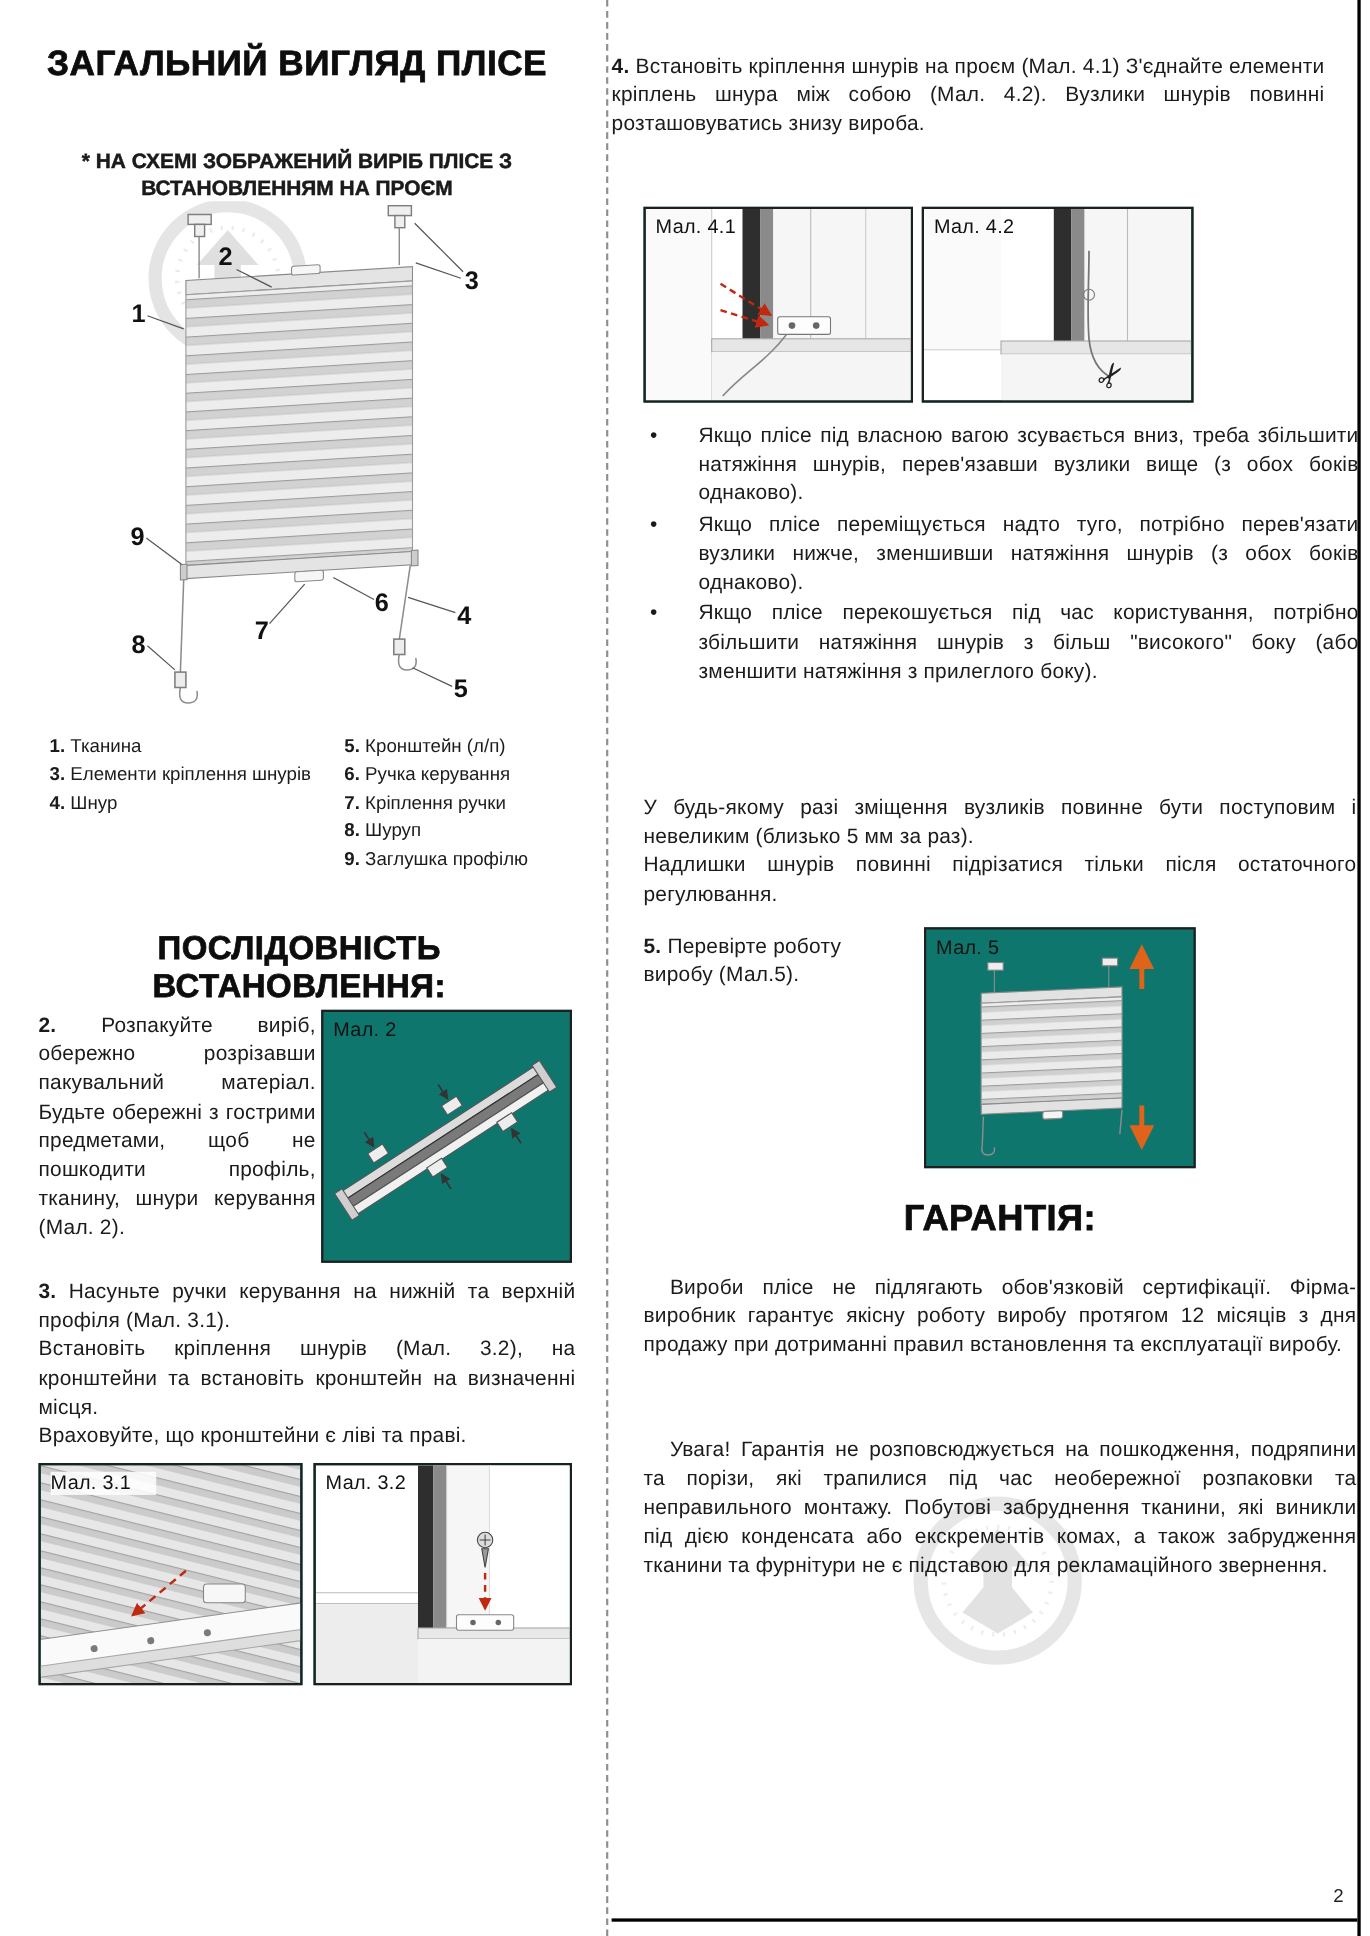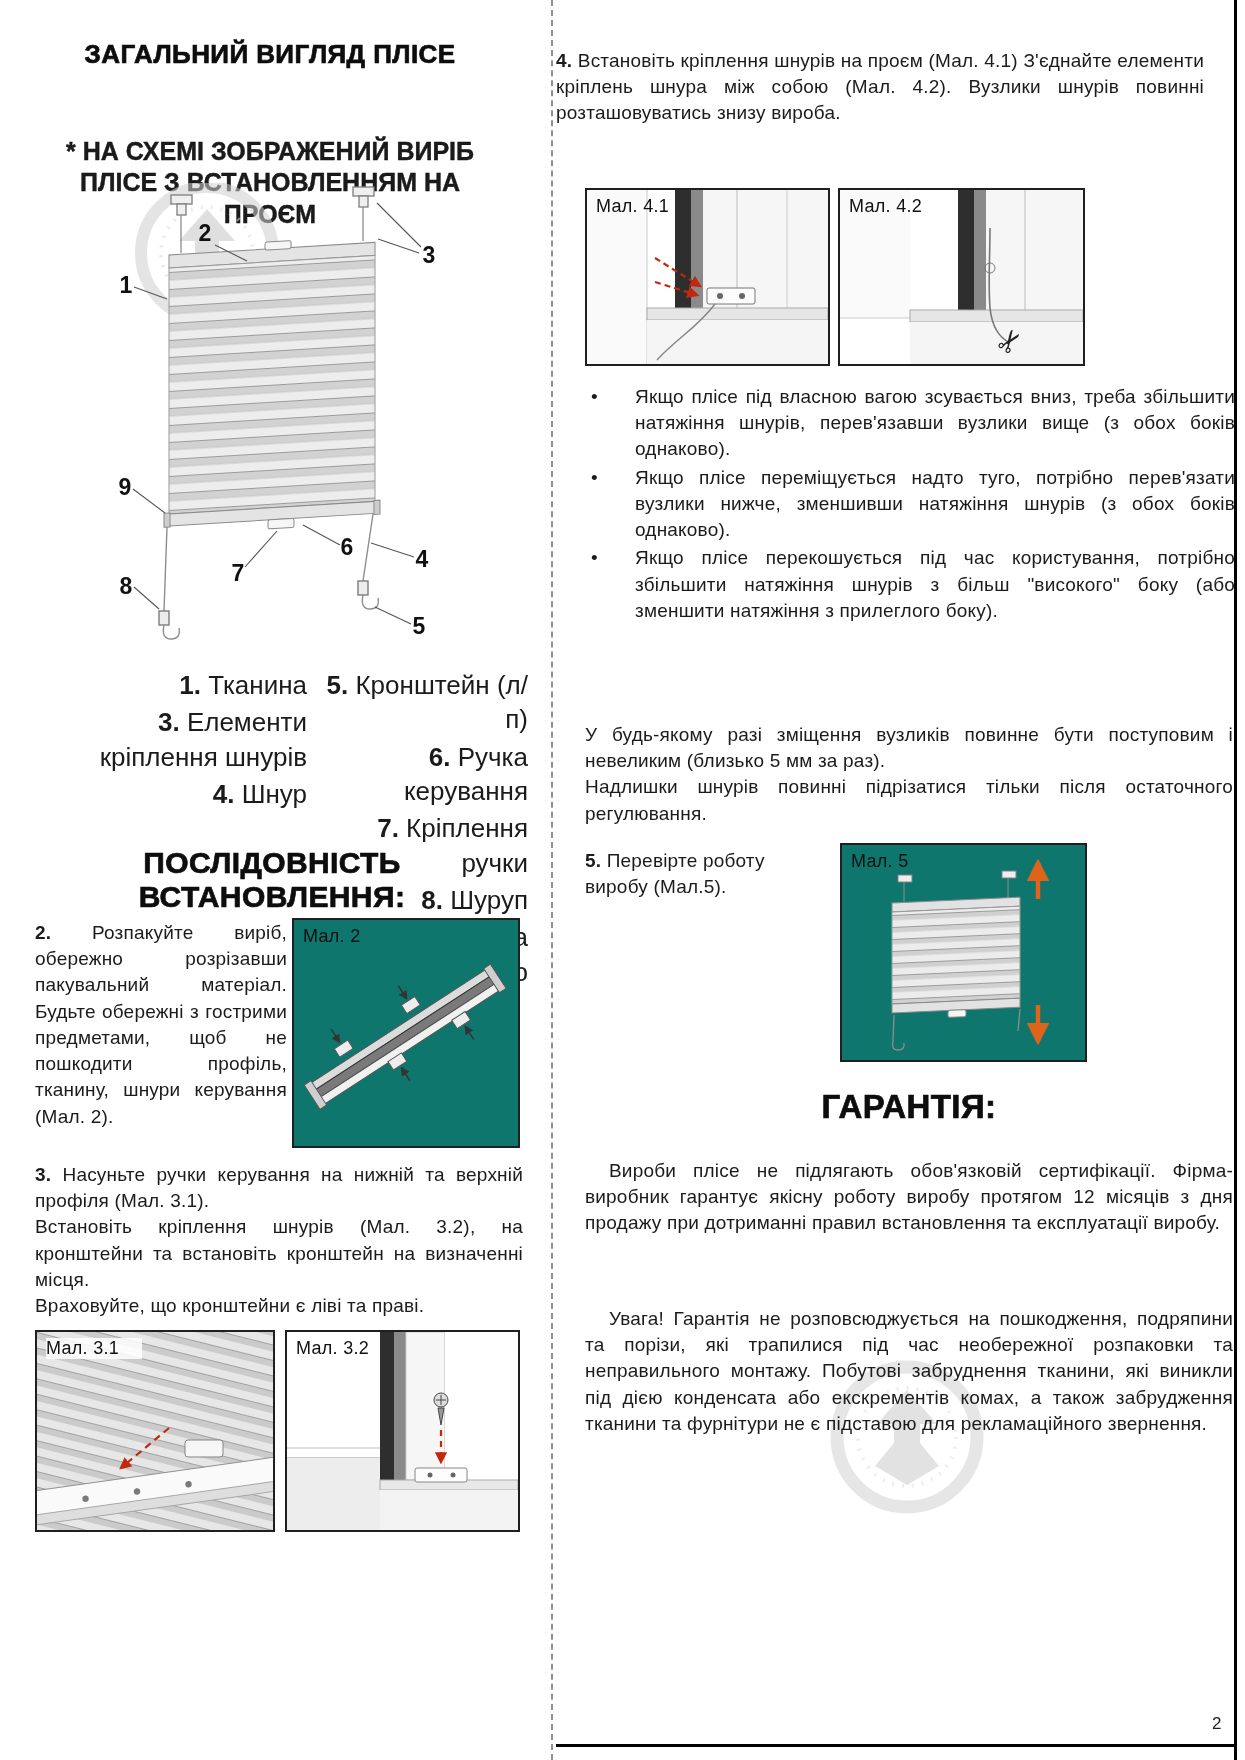--- a/index.html
+++ b/index.html
@@ -3,29 +3,29 @@
 <meta charset="utf-8">
 <style>
   * { box-sizing: border-box; }
   html, body { margin:0; padding:0; background:#ffffff; }
   .page {
     position:relative; width:1245px; height:1760px; background:#ffffff;
     font-family:"Liberation Sans","DejaVu Sans",sans-serif; color:#1b1b1b; overflow:hidden;
   }
   .abs { position:absolute; }
   .display-heading { font-weight:bold; color:#0d0d0d; -webkit-text-stroke:0.7px #0d0d0d; letter-spacing:0.4px; }
-  .title { position:absolute; left:30px; top:40px; width:480px; margin:0; text-align:center; font-size:26px; line-height:1.12; }
-  .subtitle { position:absolute; left:50px; top:136px; width:440px; text-align:center; font-size:25px; font-weight:bold; line-height:1.25; -webkit-text-stroke:0.4px #0d0d0d; }
+  .title { position:absolute; left:30px; top:40px; width:480px; margin:0; text-align:center; font-size:32px; line-height:1.12; }
+  .subtitle { position:absolute; left:50px; top:136px; width:440px; text-align:center; font-size:19px; font-weight:bold; line-height:1.25; -webkit-text-stroke:0.4px #0d0d0d; }
   .seq-heading { position:absolute; left:18px; top:846px; width:508px; margin:0; text-align:center; font-size:30px; }
   .warranty-heading { position:absolute; left:585px; top:1088px; width:648px; margin:0; text-align:center; font-size:33px; }
   .body { position:absolute; font-size:19px; line-height:1.38; letter-spacing:0.2px; }
   .body p { margin:0; }
   .just { text-align:justify; }
   .indent { text-indent:24px; }
-  .legend { position:absolute; font-size:26px; line-height:1.32;text-align:right; }
+  .legend { position:absolute; font-size:17px; line-height:1.32; }
   .legend .li { padding-left:25px; text-indent:-25px; margin-bottom:3px; }
   .figbox { position:absolute; border:2px solid #1f1f1f; background:#0f766e; overflow:hidden; }
   .figlabel { position:absolute; top:6px; left:9px; font-size:18px; letter-spacing:0.3px; z-index:2; color:#111; }
   .figlabel.chip { background:rgba(255,255,255,0.85); padding:0 23px 0 0; }
   .figsvg { position:absolute; left:0; top:0; }
   .callout { font-family:"Liberation Sans",sans-serif; font-size:23px; font-weight:bold; fill:#111; }
   .bullet { position:relative; padding-left:50px; margin-bottom:2px; }
   .bullet .bmark { position:absolute; left:6px; top:0; }
   .divider-dashed { position:absolute; left:551px; top:0; height:1760px; width:0; border-left:2px dashed #8f8f8f; }
   .edge-line { position:absolute; left:1234px; top:0; width:3px; height:1760px; background:#000; }

